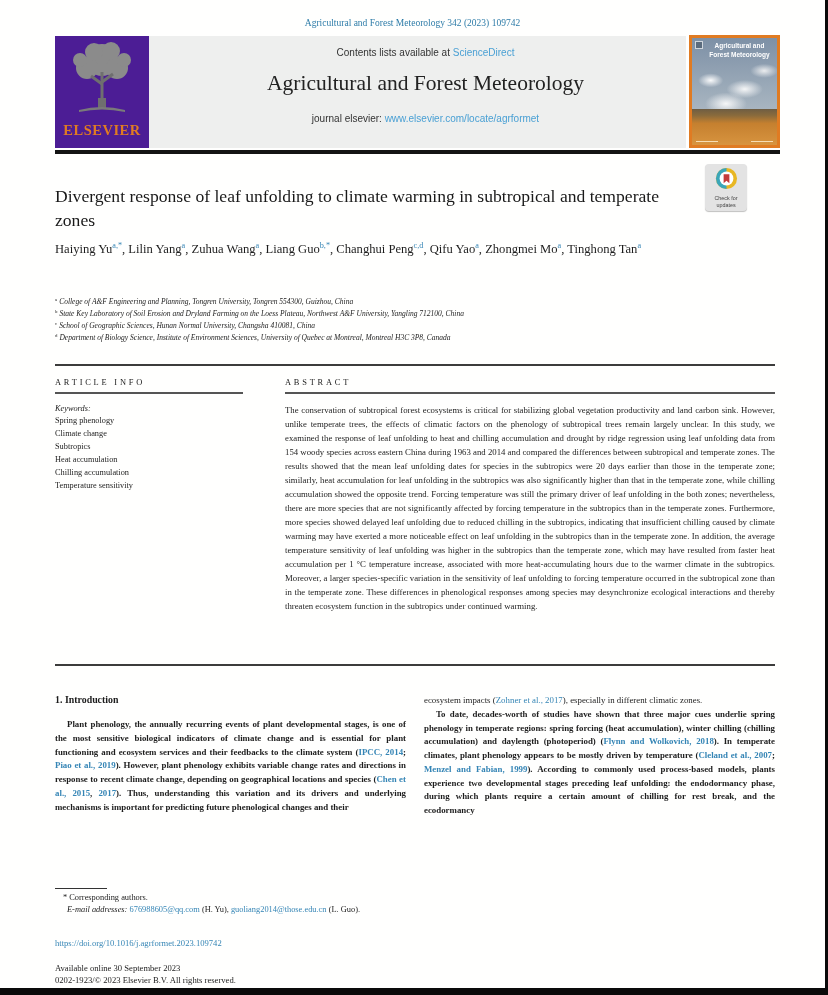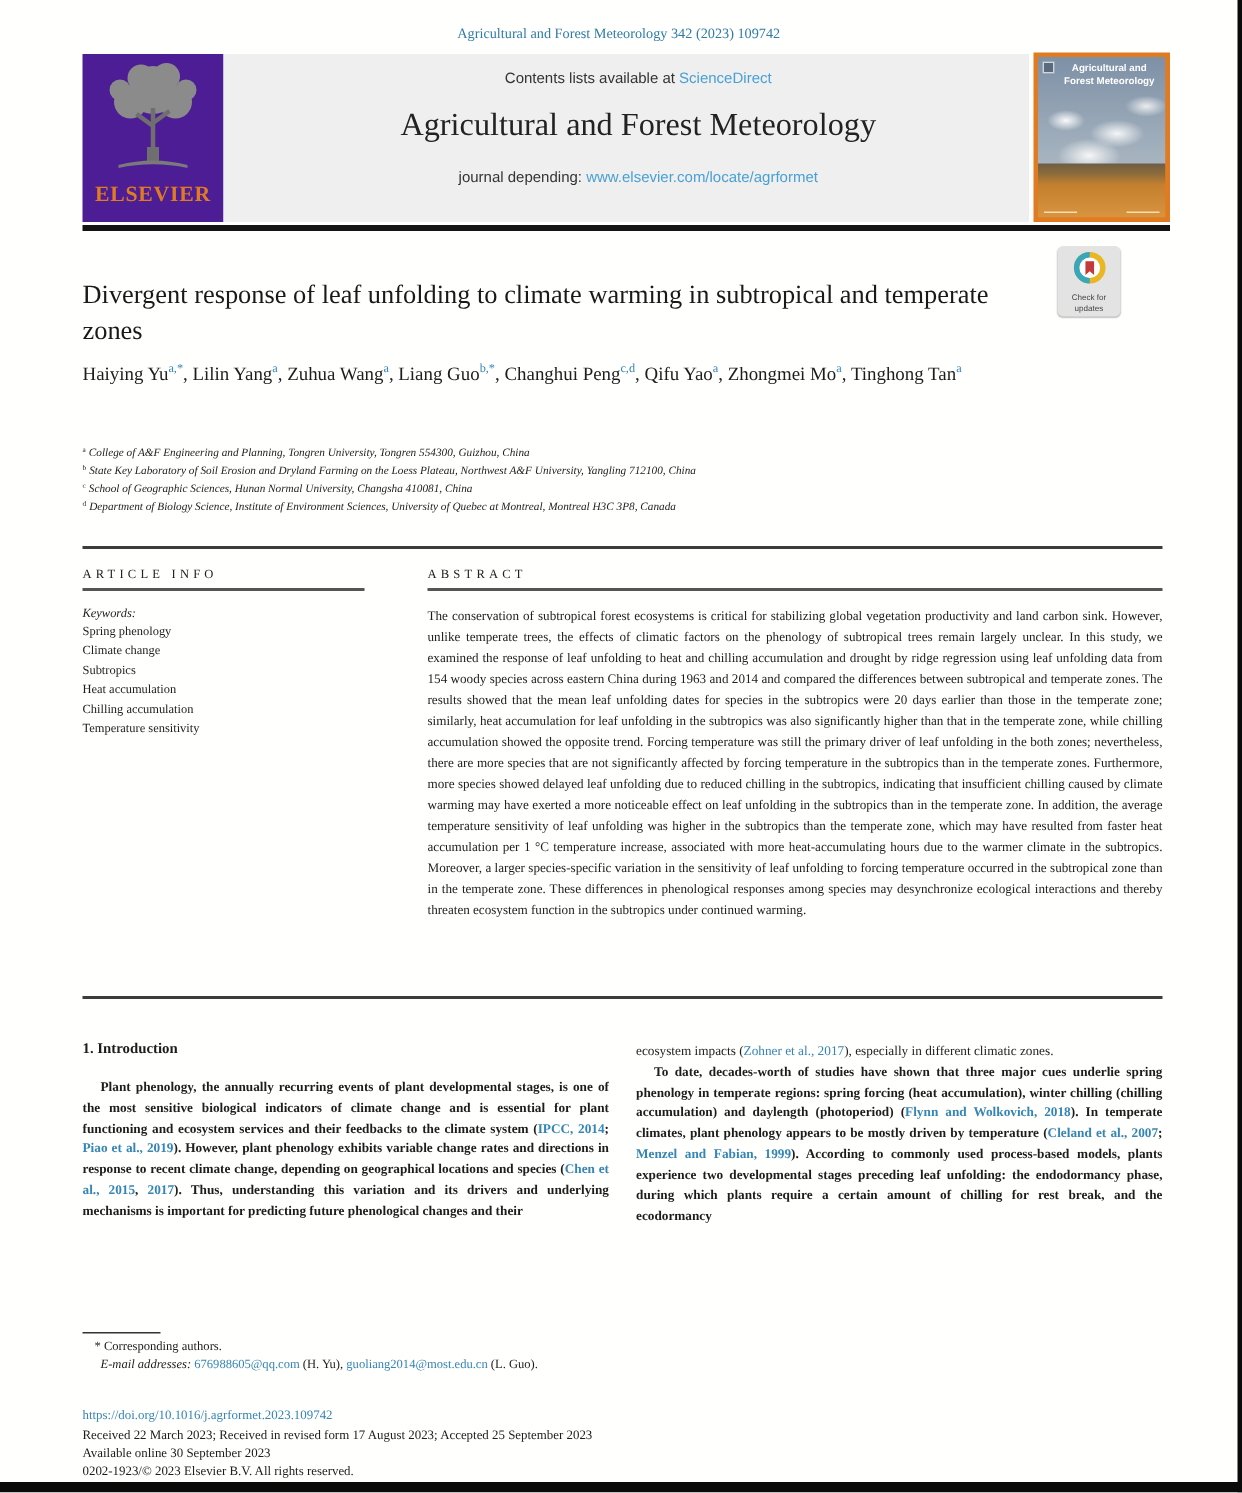--- a/index.html
+++ b/index.html
@@ -121,21 +121,21 @@
           <path d="M35 44 L46 36"></path>
         </g>
         <rect x="31" y="60" width="8" height="10" fill="#6f6f6f"></rect>
         <path d="M12 72 Q35 66 58 72 L58 74 Q35 69 12 74 Z" fill="#7a7a7a"></path>
       </svg>
       <div class="elsevier-word">ELSEVIER</div>
     </div>
     <div class="header-center">
       <div class="contents-line"><span>Contents lists available at </span><span class="sd-link">ScienceDirect</span></div>
       <div class="journal-title">Agricultural and Forest Meteorology</div>
-      <div class="homepage-line"><span>journal depending: </span><span class="hp-link">www.elsevier.com/locate/agrformet</span></div>
+      <div class="homepage-line"><span>journal elsevier: </span><span class="hp-link">www.elsevier.com/locate/agrformet</span></div>
     </div>
   </div>
 
   <div class="cover-thumb">
     <div class="cover-inner">
       <div class="cover-sky"></div>
       <div class="cover-ground"></div>
       <div class="cover-logo-sq"></div>
       <div class="cover-title">Agricultural and Forest Meteorology</div>
       <div class="cover-meta">
@@ -200,20 +200,19 @@
       <div class="body-para indent"><span>Plant phenology, the annually recurring events of plant developmental stages, is one of the most sensitive biological indicators of climate change and is essential for plant functioning and ecosystem services and their feedbacks to the climate system (</span><span class="lnk">IPCC, 2014</span><span>; </span><span class="lnk">Piao et al., 2019</span><span>). However, plant phenology exhibits variable change rates and directions in response to recent climate change, depending on geographical locations and species (</span><span class="lnk">Chen et al., 2015</span><span>, </span><span class="lnk">2017</span><span>). Thus, understanding this variation and its drivers and underlying mechanisms is important for predicting future phenological changes and their</span></div>
     </div>
     <div class="intro-col">
       <div class="body-para"><span>ecosystem impacts (</span><span class="lnk">Zohner et al., 2017</span><span>), especially in different climatic zones.</span></div>
       <div class="body-para indent"><span>To date, decades-worth of studies have shown that three major cues underlie spring phenology in temperate regions: spring forcing (heat accumulation), winter chilling (chilling accumulation) and daylength (photoperiod) (</span><span class="lnk">Flynn and Wolkovich, 2018</span><span>). In temperate climates, plant phenology appears to be mostly driven by temperature (</span><span class="lnk">Cleland et al., 2007</span><span>; </span><span class="lnk">Menzel and Fabian, 1999</span><span>). According to commonly used process-based models, plants experience two developmental stages preceding leaf unfolding: the endodormancy phase, during which plants require a certain amount of chilling for rest break, and the ecodormancy</span></div>
     </div>
   </div>
 
   <div class="footnote-rule"></div>
   <div class="corr-note">* Corresponding authors.</div>
-  <div class="email-line"><span class="it">E-mail addresses: </span><span class="lnk">676988605@qq.com</span><span> (H. Yu), </span><span class="lnk">guoliang2014@most.edu.cn</span><span> (L. Guo).</span></div>
+  <div class="email-line"><span class="it">E-mail addresses: </span><span class="lnk">676988605@qq.com</span><span> (H. Yu), </span><span class="lnk">guoliang2014@those.edu.cn</span><span> (L. Guo).</span></div>
 
   <div class="doi-line">https://doi.org/10.1016/j.agrformet.2023.109742</div>
-  <div class="received-line">Received 22 March 2023; Received in revised form 17 August 2023; Accepted 25 September 2023</div>
   <div class="available-line">Available online 30 September 2023</div>
   <div class="copyright-line">0202-1923/© 2023 Elsevier B.V. All rights reserved.</div>
 
 </div>
 
 </body></html>

